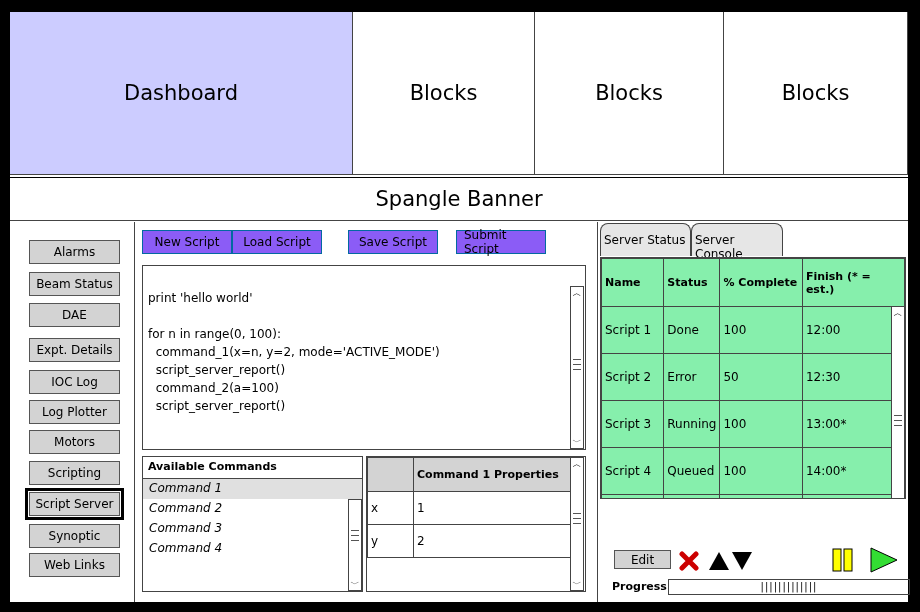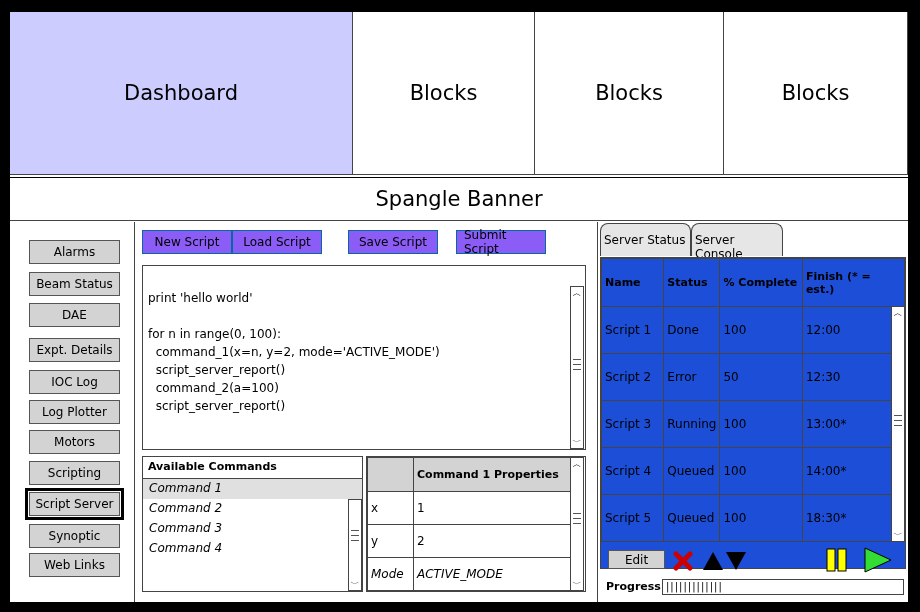--- a/index.html
+++ b/index.html
@@ -47,26 +47,26 @@
   .props { position: absolute; left: 230px; top: 234px; width: 220px; height: 136px; border: 1px solid #444; background: #fff; }
   .props table { border-collapse: collapse; width: 204px; font-size: 12px; }
   .props td, .props th { border: 1px solid #444; padding: 2px 3px; text-align: left; }
   .props th { background: #d3d3d3; height: 34px; font-size: 11px; }
   .props td { height: 33px; }
 
   
   .right { position: absolute; left: 589px; top: 210px; width: 309px; height: 380px; }
   .tab { position: absolute; top: 1px; height: 33px; background: #e6e6e6; border: 1px solid #444; border-bottom: none; border-radius: 8px 8px 0 0;
          font-size: 12px; padding: 9px 3px 0 3px; cursor: pointer; }
-  .status-table { position: absolute; left: 1px; top: 35px; width: 306px; height: 312px; border: 1px solid #444; background: #1d4ed8; overflow: hidden; }
+  .status-table { position: absolute; left: 1px; top: 35px; width: 306px; height: 242px; border: 1px solid #444; background: #86efac; overflow: hidden; }
   .status-table table { border-collapse: collapse; font-size: 12px; }
   .status-table th { height: 48px; font-size: 11px; text-align: left; padding: 0 3px; border: 1px solid #444; }
   .status-table td { height: 47px; padding: 0 3px; border: 1px solid #444; }
 
-  .controls { position: absolute; left: 1px; top: 322px; width: 306px; height: 56px; }
+  .controls { position: absolute; left: 7px; top: 322px; width: 306px; height: 56px; text-align: center; }
   .edit-btn { position: absolute; left: 8px; top: 6px; width: 57px; height: 19px; background: #d3d3d3; border: 1px solid #555; font-size: 12px;
               display: flex; align-items: center; justify-content: center; cursor: pointer; }
   .icon-btn { position: absolute; cursor: pointer; }
   .progress-label { position: absolute; left: 6px; top: 36px; font-size: 11px; font-weight: bold; }
   .progress-bar { position: absolute; left: 62px; top: 35px; width: 242px; height: 16px; border: 1px solid #444; padding: 1px 3px;
                   font-size: 10px; letter-spacing: 1px; overflow: hidden; white-space: nowrap; }
 </style>
 </head>
 <body>
 
@@ -138,24 +138,20 @@
           <th>Command 1 Properties</th>
         </tr>
         <tr>
           <td>x</td>
           <td>1</td>
         </tr>
         <tr>
           <td>y</td>
           <td>2</td>
         </tr>
-        <tr>
-          <td style="font-style:italic;">Mode</td>
-          <td style="font-style:italic;">ACTIVE_MODE</td>
-        </tr>
       </tbody>
         </table>
       <div class="vscroll" style="left:203px;top:0;height:134px;">
         <span class="up">︿</span>
         <span class="grip" style="top:55px;"></span>
         <span class="down">﹀</span>
       </div>
     </div>
   </div>
 

